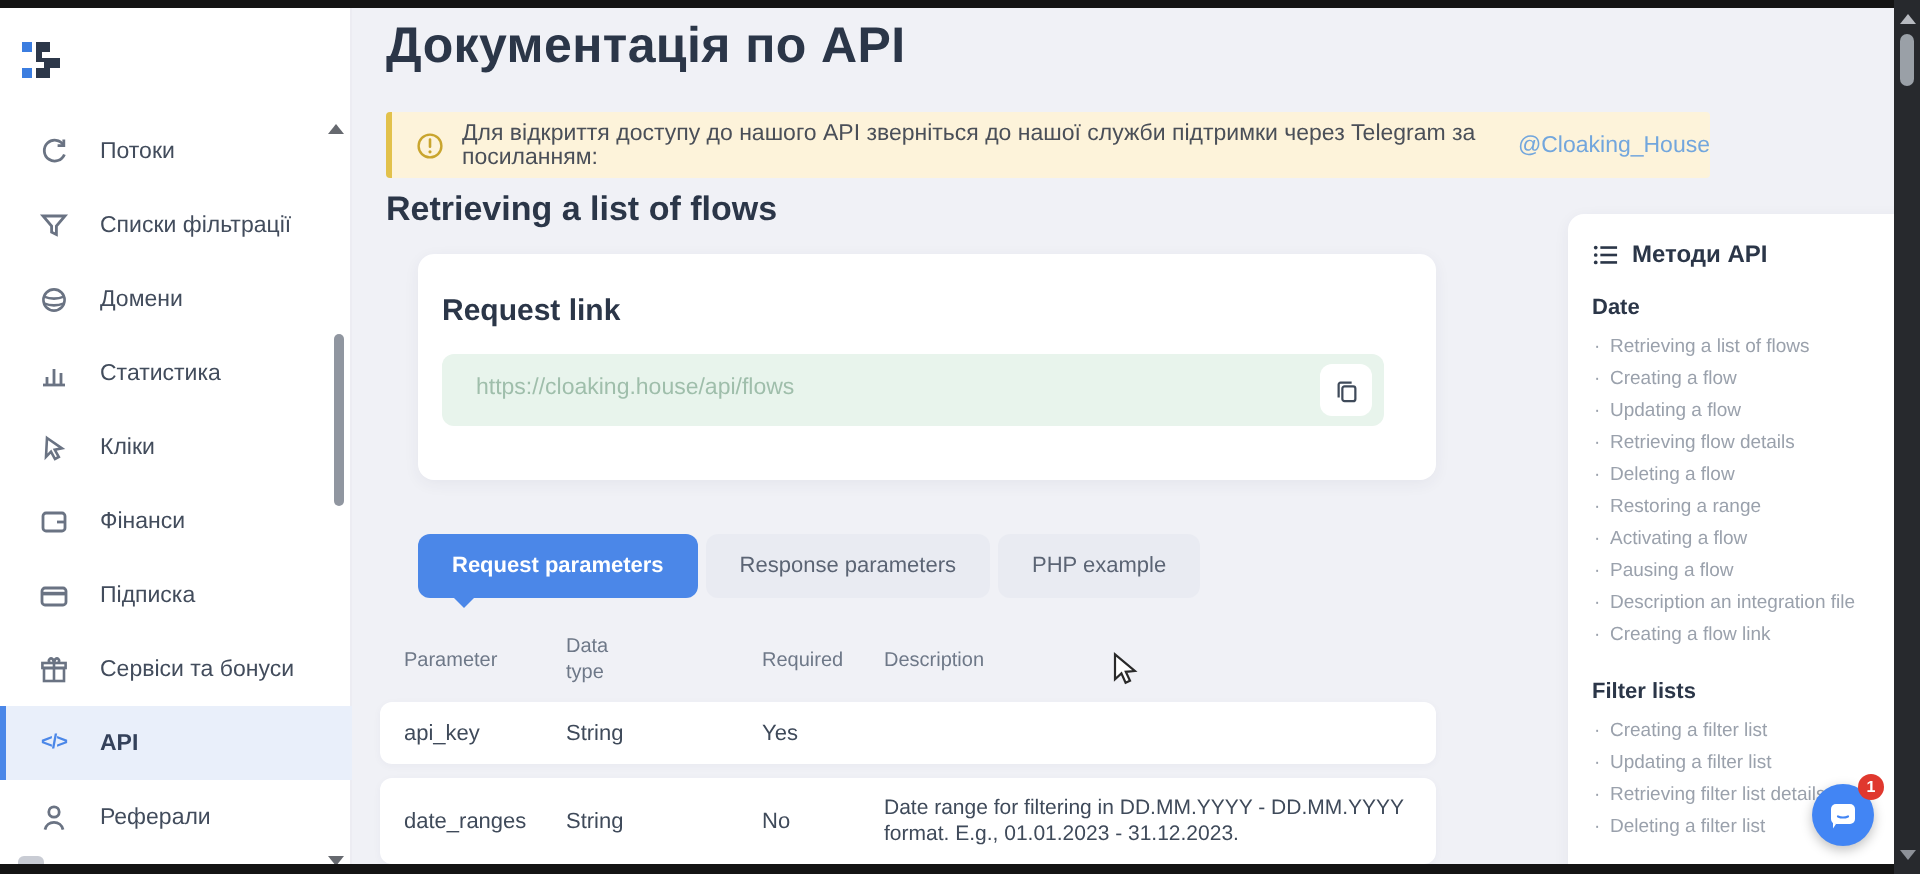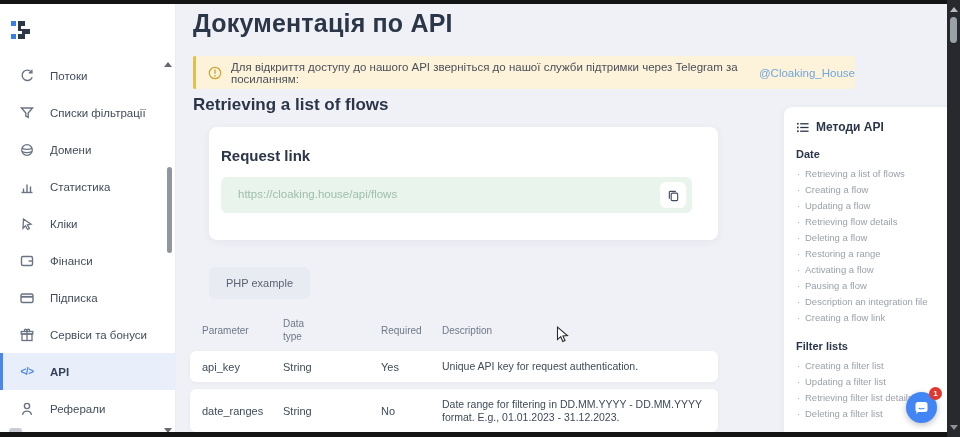--- a/index.html
+++ b/index.html
@@ -220,35 +220,36 @@
     <span class="copy-btn">
       <svg width="13" height="13" viewBox="0 0 14 14" fill="none" stroke="currentColor" stroke-width="1.2">
         <rect x="4.5" y="4.5" width="7" height="8" rx="1.2"></rect>
         <path d="M9.5 2.5h-6A1 1 0 0 0 2.5 3.5v7"></path>
       </svg>
     </span>
   </div>
 </div>
 
 <div class="tabs">
+  <div class="tab active">Request parameters</div>
+  <div class="tab">Response parameters</div>
   <div class="tab">PHP example</div>
 </div>
 
 <div class="table-area">
   <div class="thead">
     <div class="cell-1">Parameter</div>
     <div class="cell-2"><span>Data type</span></div>
     <div class="cell-3">Required</div>
     <div class="cell-4">Description</div>
   </div>
   <div class="trow r0">
     <div class="cell-1">api_key</div>
     <div class="cell-2">String</div>
     <div class="cell-3">Yes</div>
-    <div class="cell-4">Unique API key for request authentication.</div>
   </div>
   <div class="trow r1">
     <div class="cell-1">date_ranges</div>
     <div class="cell-2">String</div>
     <div class="cell-3">No</div>
     <div class="cell-4">Date range for filtering in DD.MM.YYYY - DD.MM.YYYY format. E.g., 01.01.2023 - 31.12.2023.</div>
   </div>
 </div>
 
 <div class="methods">

